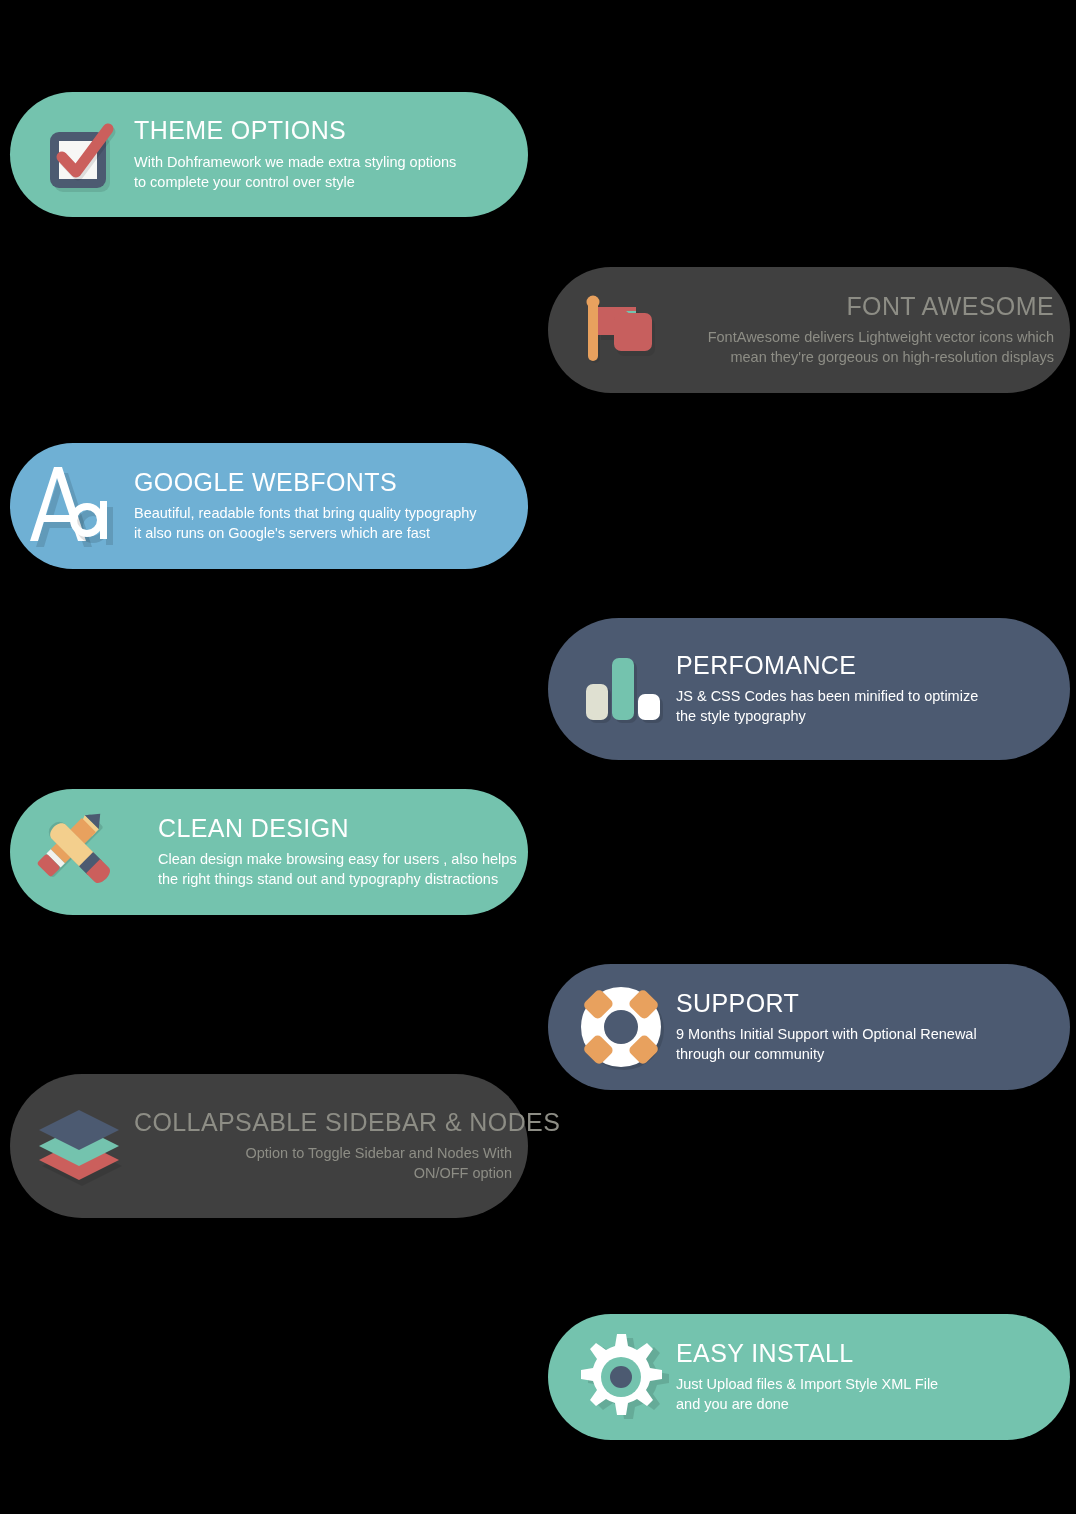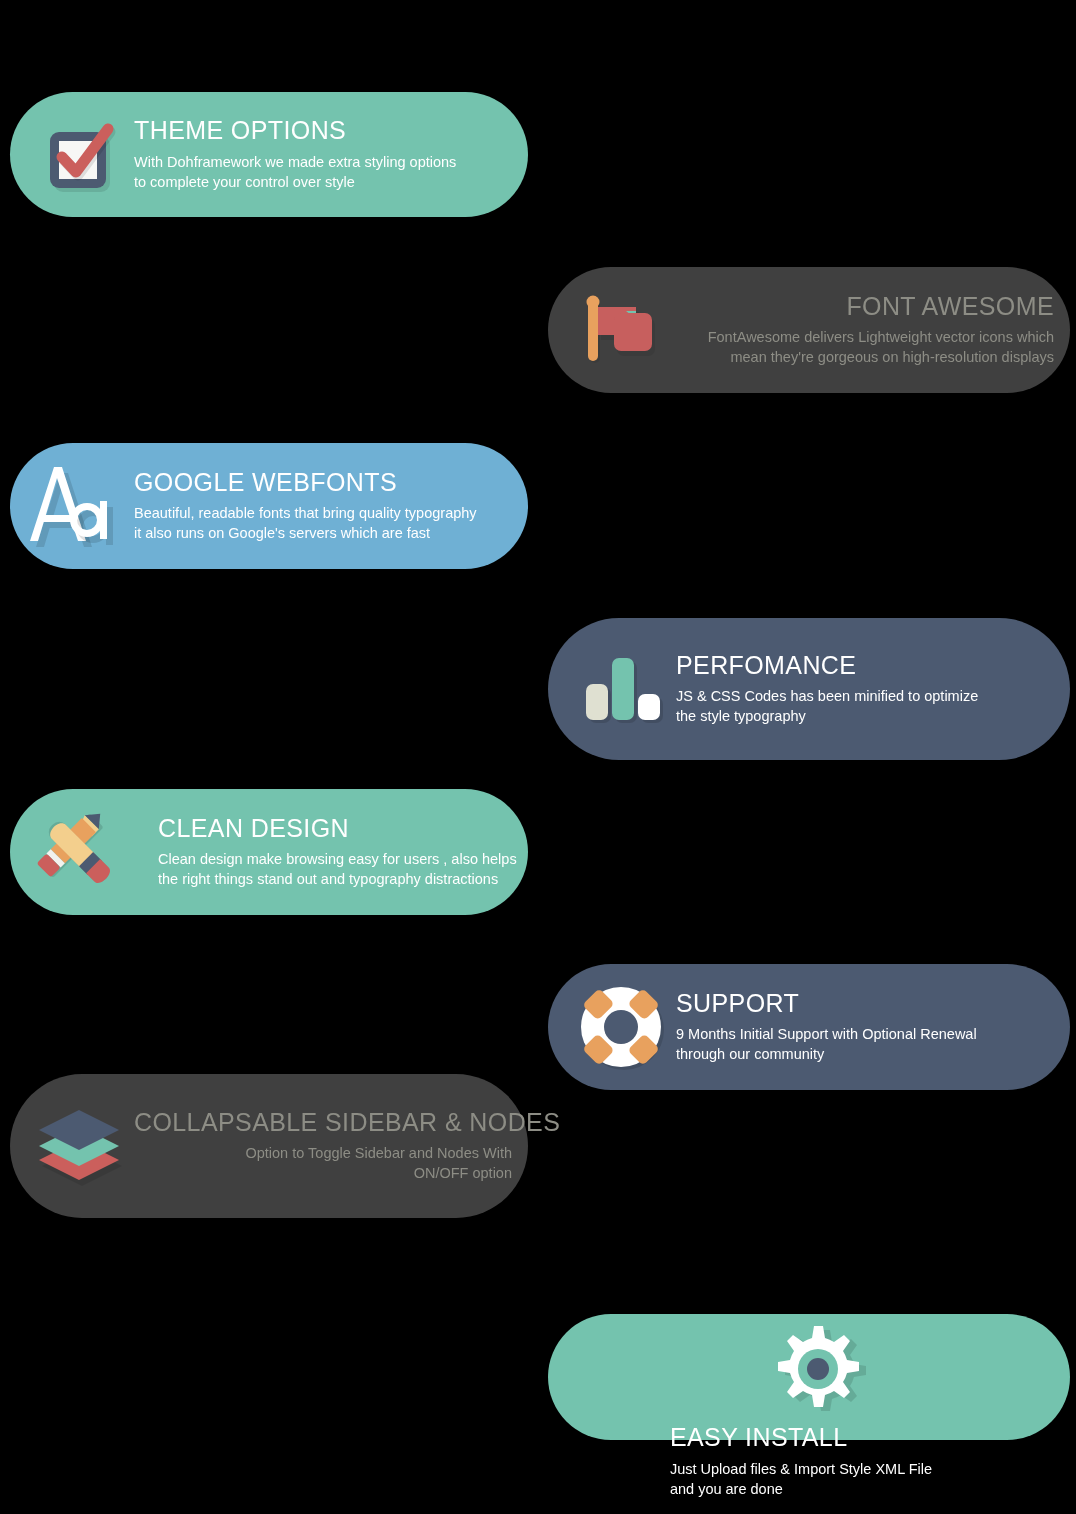--- a/index.html
+++ b/index.html
@@ -239,21 +239,21 @@
   </div>
   <div class="text-wrap">
     <h2 class="card-title">COLLAPSABLE SIDEBAR &amp; NODES</h2>
     <p class="card-desc">
       <span>Option to Toggle Sidebar and Nodes With</span>
       <span>ON/OFF option</span>
     </p>
   </div>
 </div>
 
-<div class="card right t-teal" style="top:1314px;height:126px;flex-direction:column;">
+<div class="card right t-teal" style="top:1314px;height:126px;">
   <div class="icon-wrap">
     <svg width="92" height="92" viewBox="0 0 92 92">
       <g opacity="0.12" transform="translate(3,3)">
         <path d="M46 4 l9 0 2 12 a30 30 0 0 1 9 4 l10 -7 6 6 -7 10 a30 30 0 0 1 4 9 l12 2 0 9 -12 2 a30 30 0 0 1 -4 9 l7 10 -6 6 -10 -7 a30 30 0 0 1 -9 4 l-2 12 -9 0 -2 -12 a30 30 0 0 1 -9 -4 l-10 7 -6 -6 7 -10 a30 30 0 0 1 -4 -9 l-12 -2 0 -9 12 -2 a30 30 0 0 1 4 -9 l-7 -10 6 -6 10 7 a30 30 0 0 1 9 -4 Z" fill="#000"></path>
       </g>
       <path d="M42 3 l9 0 2 12 a30 30 0 0 1 9 4 l10 -7 6 6 -7 10 a30 30 0 0 1 4 9 l12 2 0 9 -12 2 a30 30 0 0 1 -4 9 l7 10 -6 6 -10 -7 a30 30 0 0 1 -9 4 l-2 12 -9 0 -2 -12 a30 30 0 0 1 -9 -4 l-10 7 -6 -6 7 -10 a30 30 0 0 1 -4 -9 l-12 -2 0 -9 12 -2 a30 30 0 0 1 4 -9 l-7 -10 6 -6 10 7 a30 30 0 0 1 9 -4 Z" fill="#ffffff"></path>
       <circle cx="46" cy="46" r="20" fill="#74c3ae"></circle>
       <circle cx="46" cy="46" r="11" fill="#4c5a71"></circle>
     </svg>
   </div>

